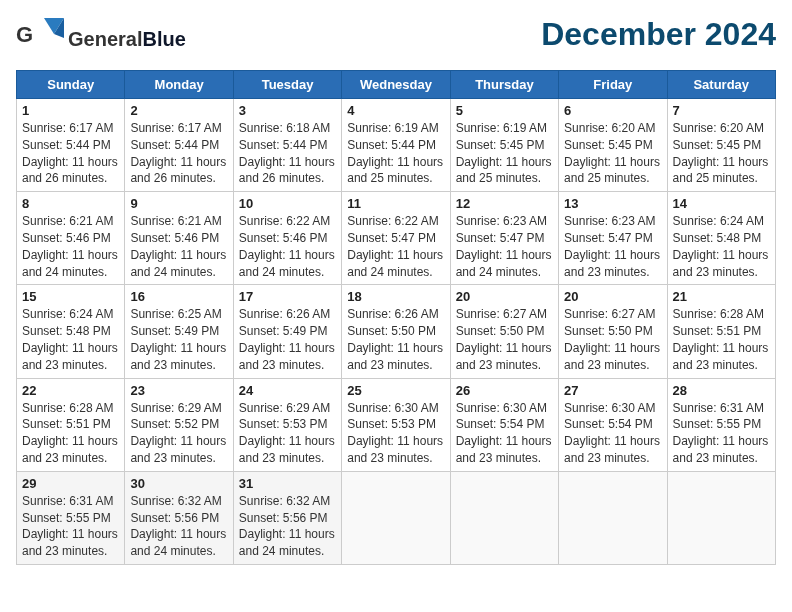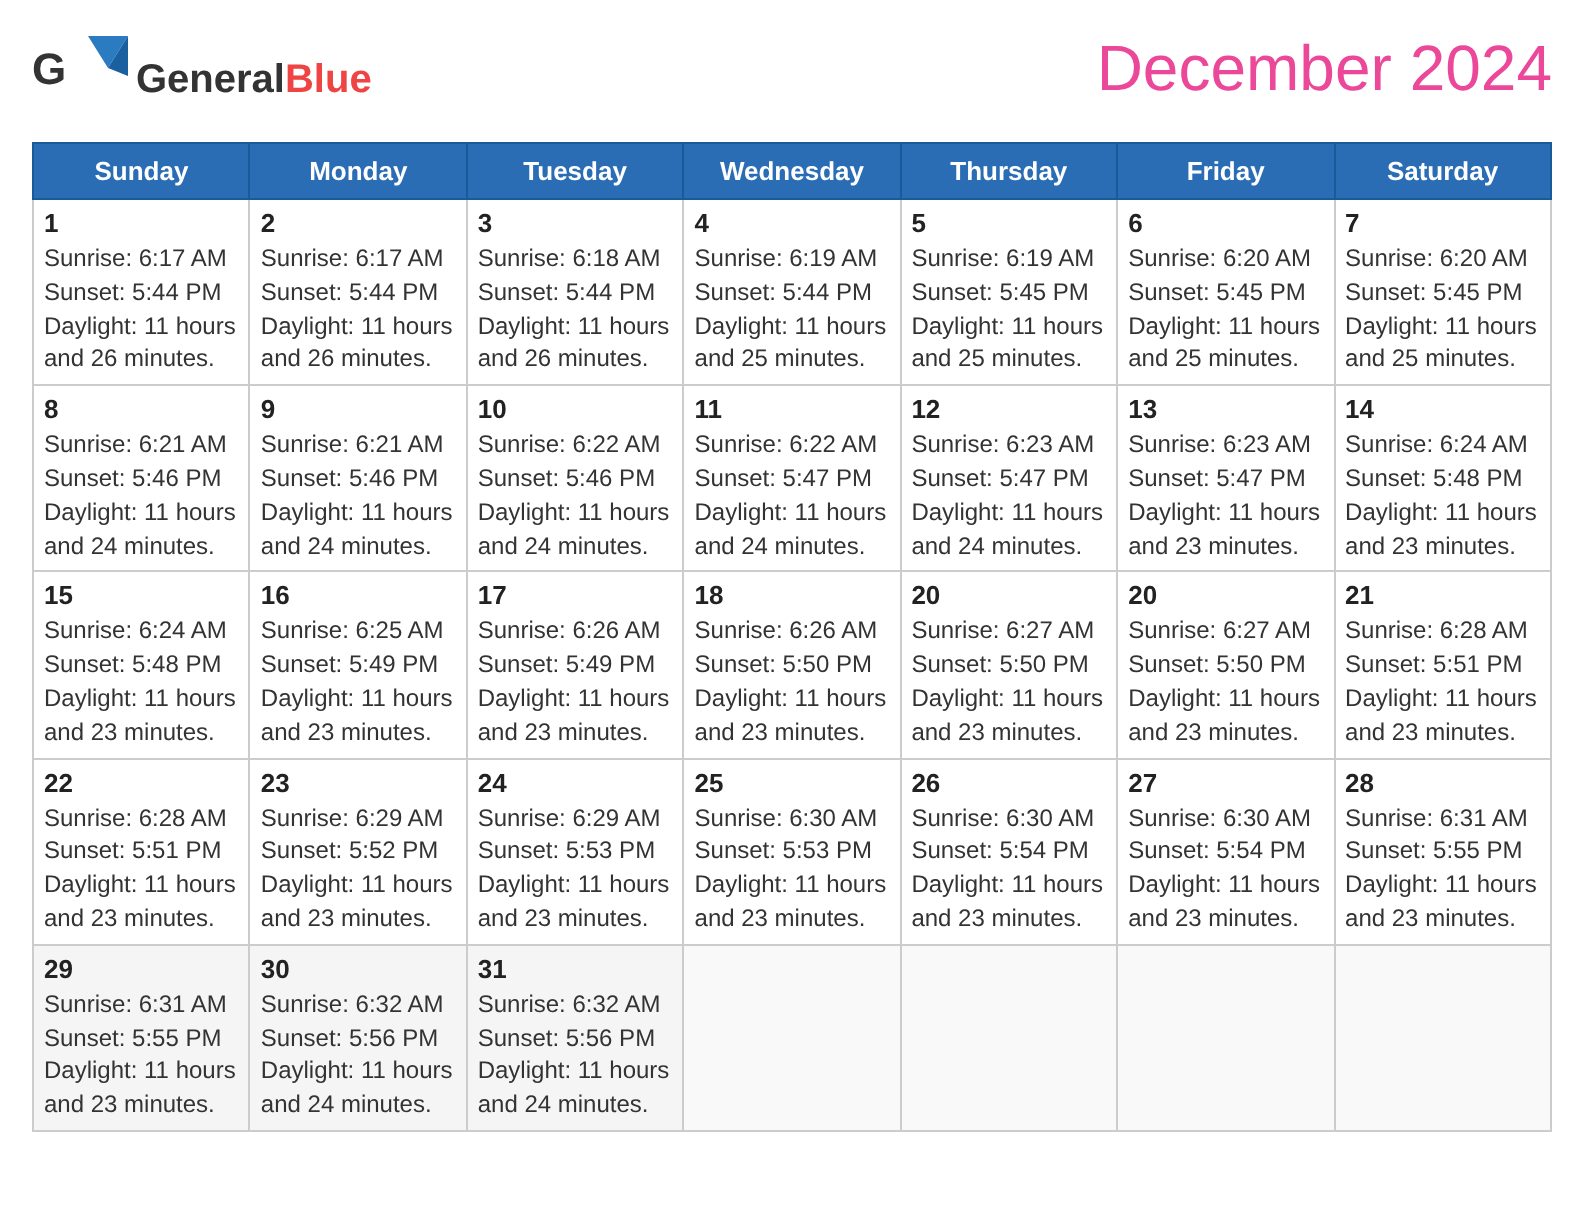--- a/index.html
+++ b/index.html
@@ -19,22 +19,22 @@
     .logo {
       display: flex;
       flex-direction: column;
       align-items: flex-start;
     }
     .title-section {
       text-align: right;
     }
     .month-year {
       font-size: 32px;
-      font-weight: normal;
-      color: #ec4899;
+      font-weight: bold;
+      color: #0c4a6e;
     }
     .location {
       font-size: 15px;
       color: #555;
     }
     
     .calendar {
       width: 100%;
       border-collapse: collapse;
       font-size: 11px;
@@ -85,21 +85,21 @@
         <svg width="50" height="42" viewBox="0 0 50 42">
 
           <text x="0" y="26" font-family="Arial" font-weight="bold" font-size="22" fill="#333">G</text>
 
           <polygon points="28,2 48,2 38,18" fill="#2a7bbf"></polygon>
           <polygon points="38,18 48,2 48,22" fill="#1a5fa0"></polygon>
         </svg>
       </div>
       <div>
         <div style="font-size:20px;font-weight:bold;line-height:1.1;">
-          <span style="color:#333;">General</span><span style="color:#ef4444;">Blue</span>
+          <span style="color:#333;">General</span><span style="color:#0f172a;">Blue</span>
         </div>
       </div>
     </div>
   </div>
   <div class="title-section">
     <div class="month-year">December 2024</div>
   </div>
 </div>
 
 <table class="calendar">

